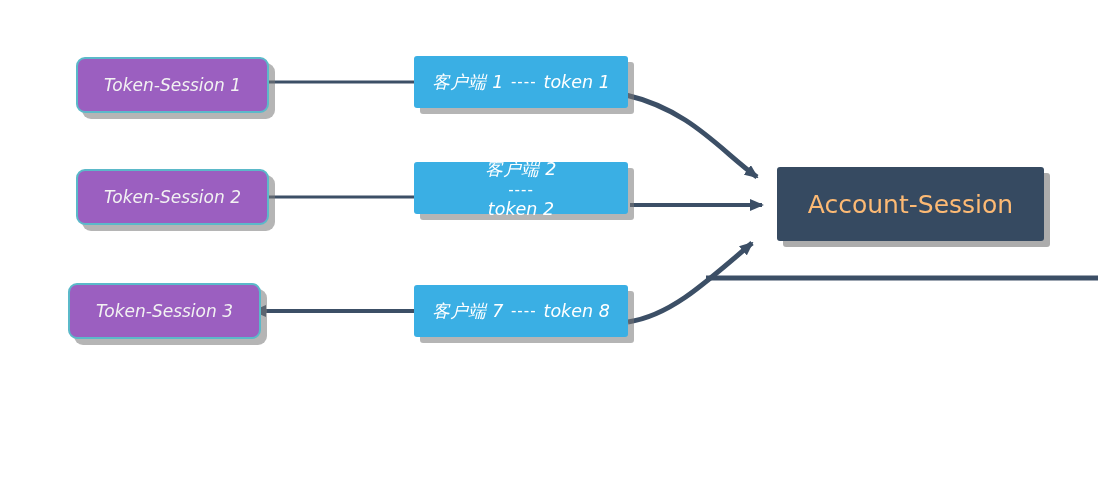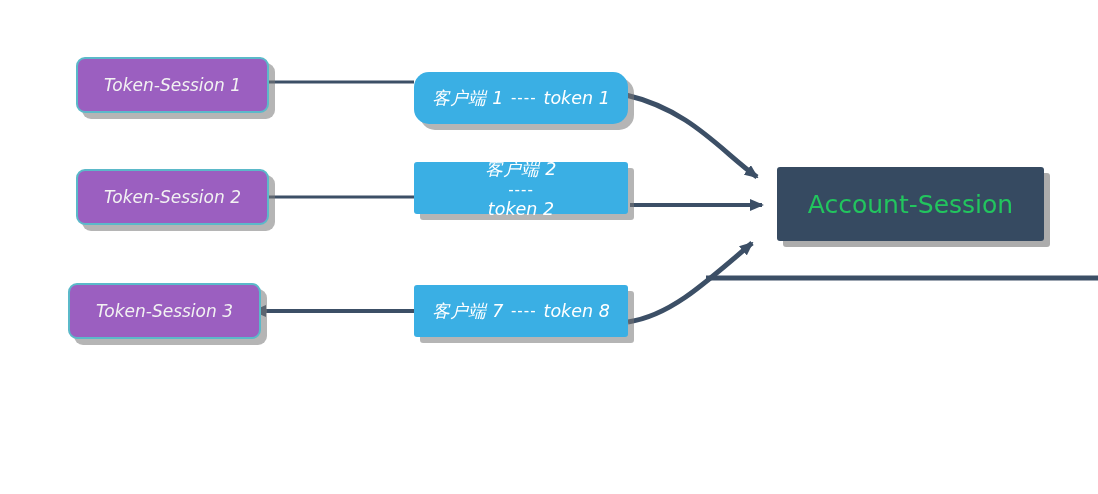--- a/index.html
+++ b/index.html
@@ -54,21 +54,21 @@
     font-size: 17.5px;
     box-shadow: 6px 6px 0 rgba(120,120,120,0.55);
   }
   .client-node .cn-cjk { font-style: italic; letter-spacing: 0.5px; }
   .client-node .cn-dash { font-style: normal; font-size: 15px; padding: 0 7px; letter-spacing: 1px; }
   .account-node {
     width: 267px;
     height: 74px;
     background: #364a61;
     border-radius: 3px;
-    color: #22c55e;
+    color: #fdba74;
     font-size: 25px;
     font-style: normal;
     box-shadow: 6px 6px 0 rgba(70,70,70,0.45);
   }
 </style>
 </head>
 <body>
 
 <div id="canvas">
 
@@ -98,21 +98,21 @@
   <div class="node token-node" style="left:76px; top:57px;">
     <span>Token-Session 1</span>
   </div>
   <div class="node token-node" style="left:76px; top:169px;">
     <span>Token-Session 2</span>
   </div>
   <div class="node token-node" style="left:68px; top:283px;text-align:right;">
     <span>Token-Session 3</span>
   </div>
 
-  <div class="node client-node" style="left:414px; top:72px;border-radius:15px;">
+  <div class="node client-node" style="left:414px; top:56px;">
     <span class="cn-cjk">客户端 1</span>
     <span class="cn-dash">----</span>
     <span>token 1</span>
   </div>
   <div class="node client-node" style="left:414px; top:162px;flex-direction:column;">
     <span class="cn-cjk">客户端 2</span>
     <span class="cn-dash">----</span>
     <span>token 2</span>
   </div>
   <div class="node client-node" style="left:414px; top:285px;">

